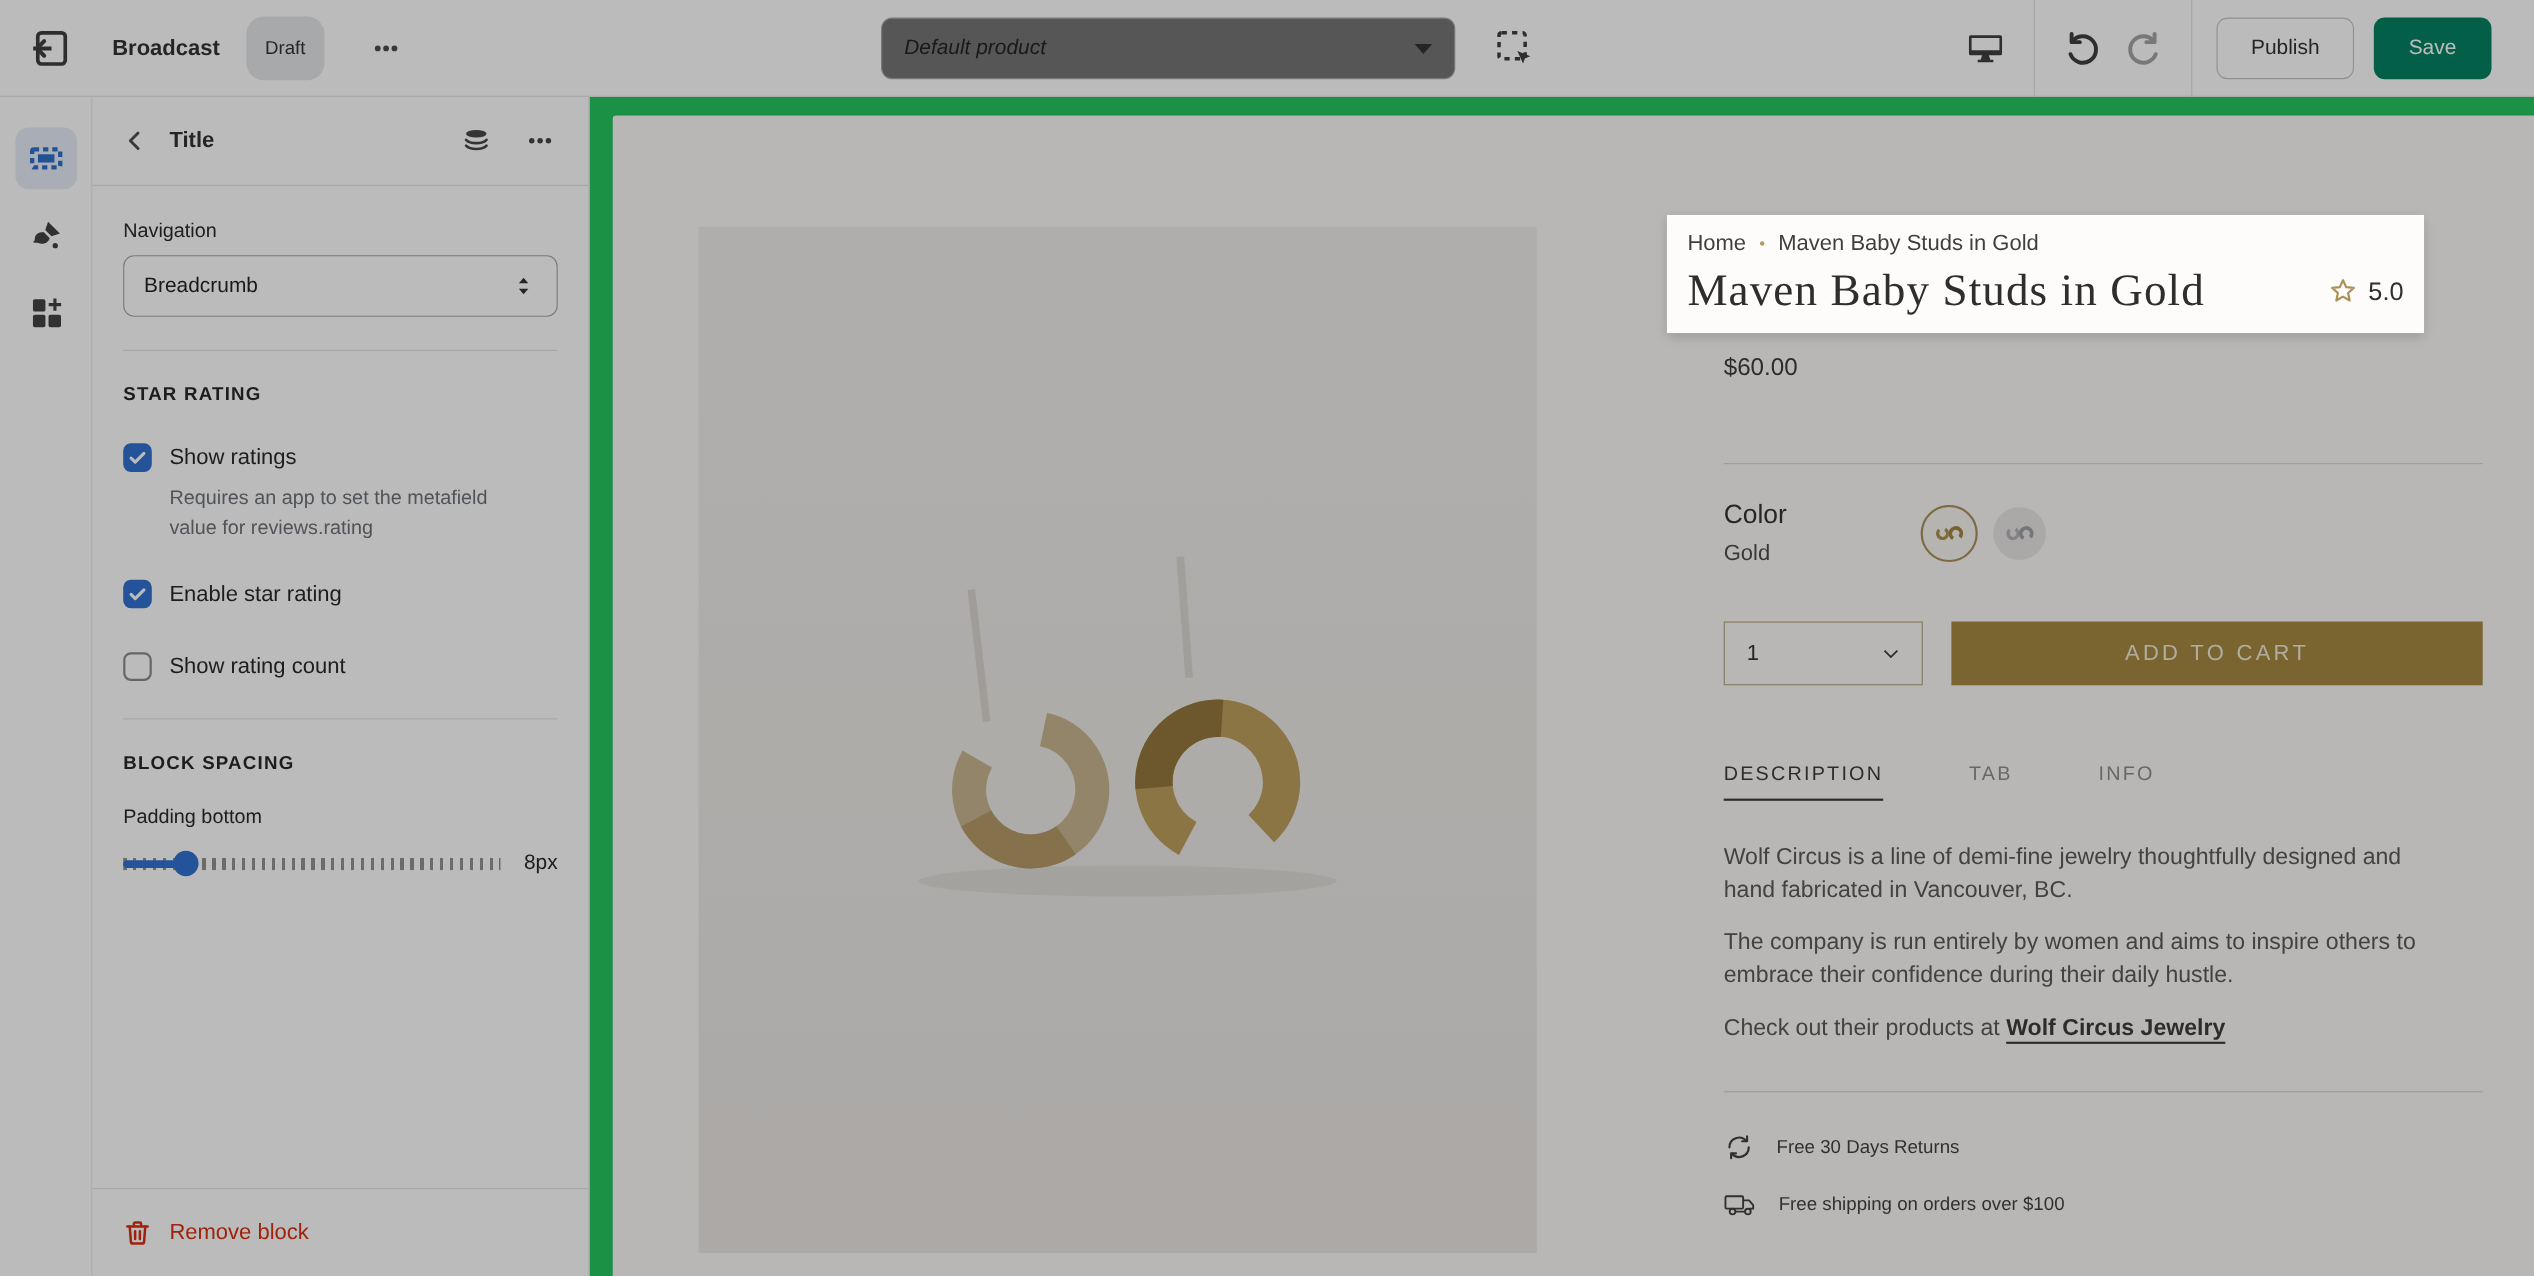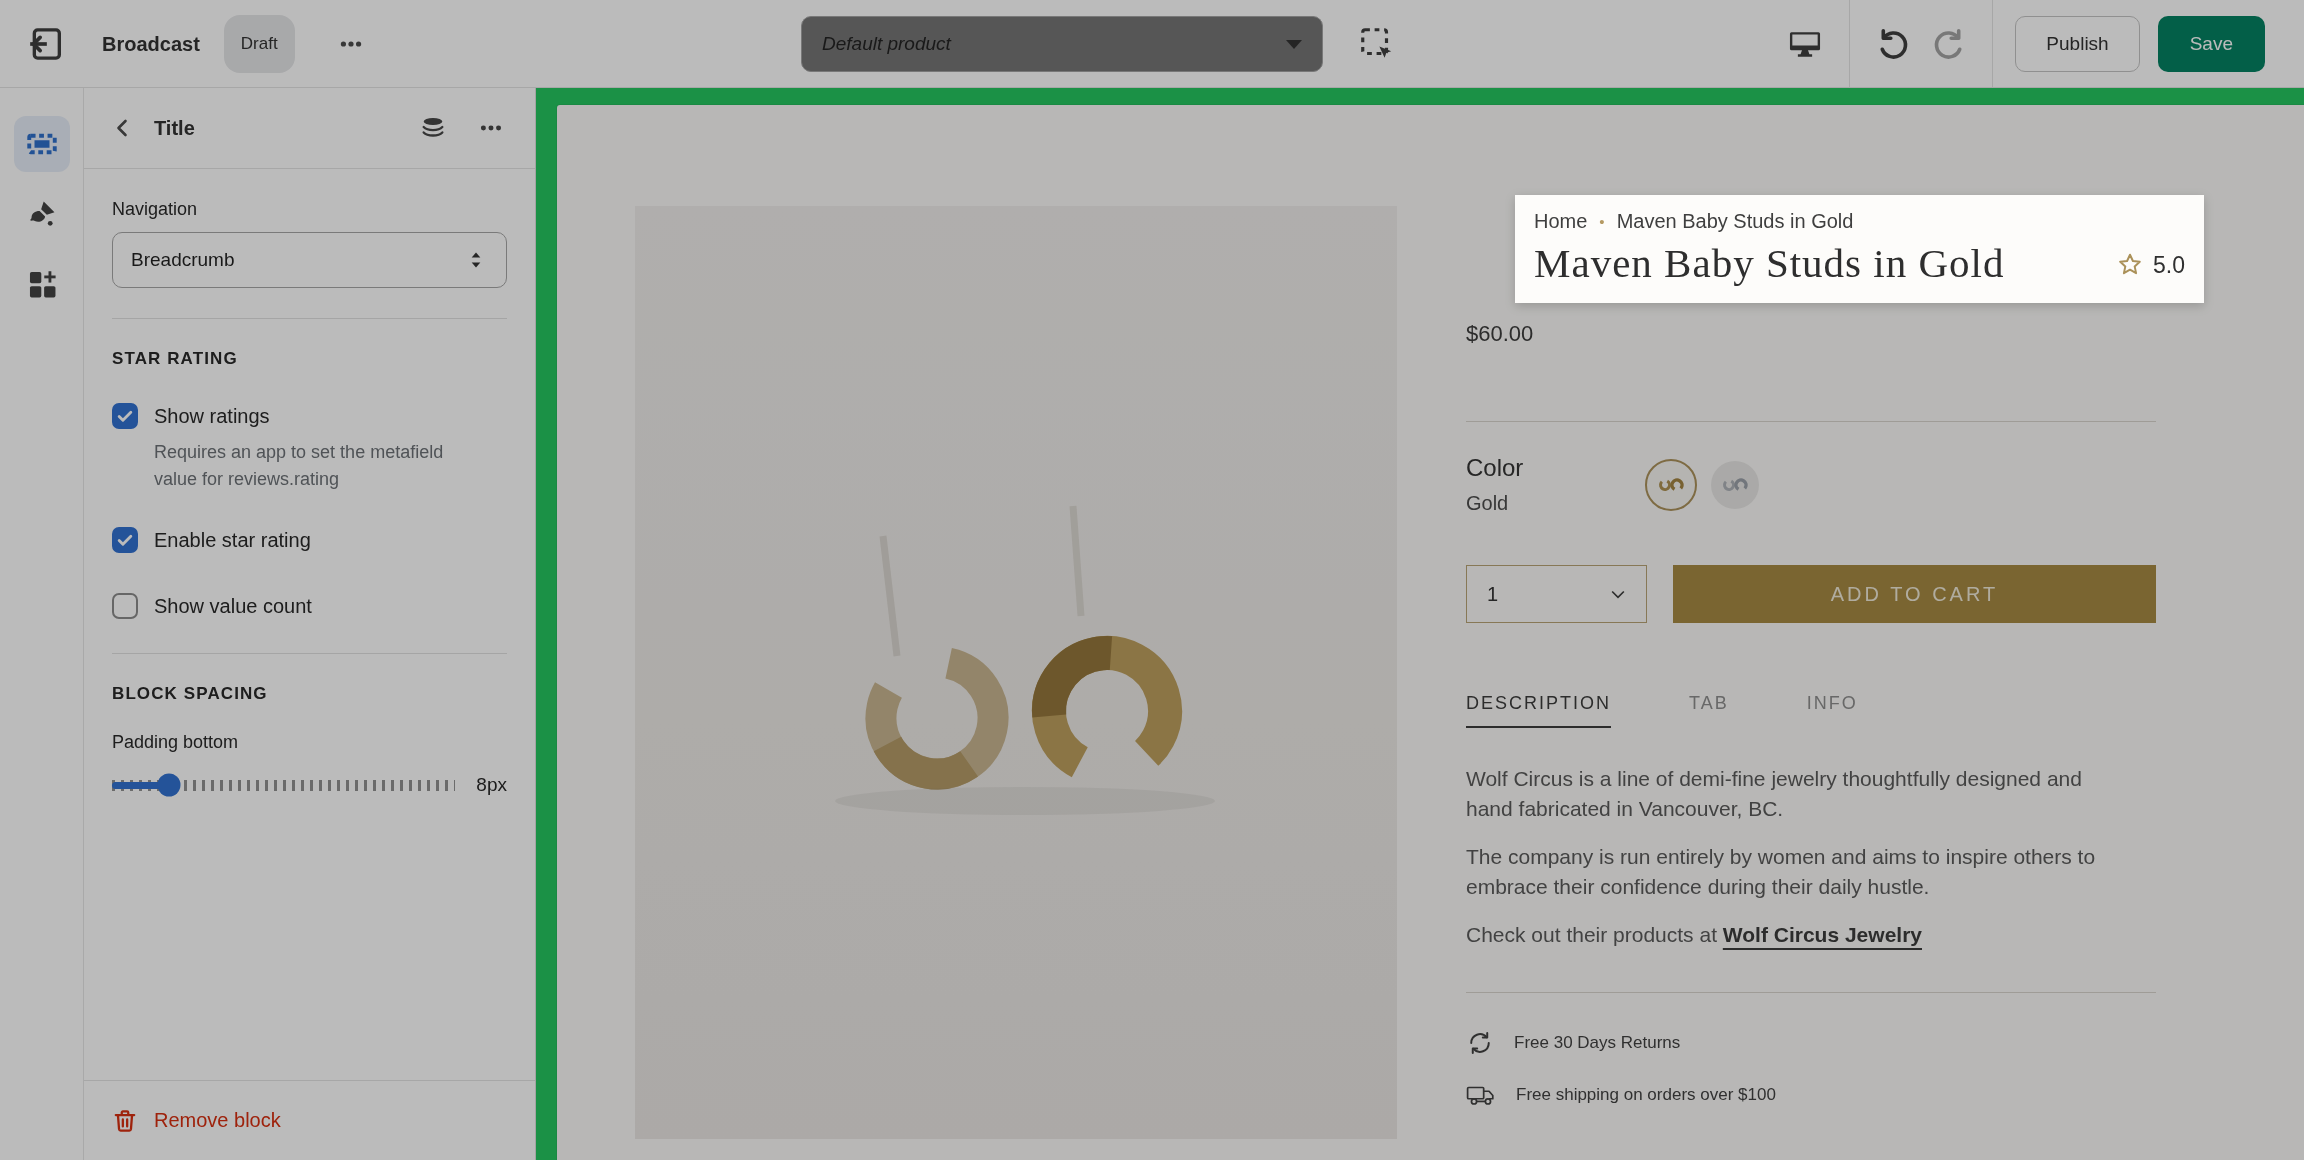--- a/index.html
+++ b/index.html
@@ -70,21 +70,21 @@
                 display:flex;align-items:center;padding:0 28px;}
   .remove-btn{display:flex;align-items:center;gap:16px;background:none;border:none;cursor:pointer;
               color:#d72c0d;font-size:20px;font-family:inherit;padding:0;}
 
   
   .canvas{position:absolute;left:536px;top:88px;right:0;bottom:0;background:#22c55e;}
   .page{position:absolute;left:21px;top:17px;right:0;bottom:0;background:#fbfaf8;
         box-shadow:0 0 0 1px rgba(0,0,0,0.05);border-top-left-radius:3px;}
   .product-image{position:absolute;left:78px;top:101px;width:762px;height:933px;
                  background:linear-gradient(180deg,#f0eeec 0%,#edeae7 55%,#eae7e4 100%);}
-  .col{position:absolute;left:909px;top:200px;width:690px;color:#565656;}
+  .col{position:absolute;left:1010px;top:200px;width:690px;color:#565656;}
   .price{font-size:22px;color:#3a3a3a;margin-top:16px;}
   .page-divider{border:none;border-top:1px solid #d8d4ce;margin:0;}
   .d1{margin-top:74px;}
   .color-row{display:flex;align-items:center;margin-top:32px;}
   .color-labels .opt-name{font-size:24px;color:#313131;}
   .color-labels .opt-value{font-size:20px;color:#4a4a4a;margin-top:10px;}
   .swatches{display:flex;align-items:center;margin-left:122px;gap:14px;}
   .swatch{width:52px;height:52px;border-radius:50%;display:flex;align-items:center;justify-content:center;cursor:pointer;border:none;}
   .swatch.selected{background:#f7f5f2;border:2px solid #ab9159;}
   .swatch.plain{width:48px;height:48px;background:#e8e7e5;}
@@ -291,21 +291,21 @@
               <path d="M5 12.5l4.5 4.5L19 7.5" stroke="#fff" stroke-width="3.4" fill="none" stroke-linecap="round" stroke-linejoin="round"></path>
             </svg>
         </span>
         <span class="check-label">Enable star rating</span>
       </div>
 
       <div class="check-row" style="margin-top:40px;">
         <span class="checkbox">
           
         </span>
-        <span class="check-label">Show value count</span>
+        <span class="check-label">Show rating count</span>
       </div>
     </div>
 
     <hr class="inset-divider" style="margin-top:34px;">
 
     <div class="section">
       <div class="sec-heading">BLOCK SPACING</div>
       <div class="field-label" style="margin-top:28px;">Padding bottom</div>
       <div class="slider-row">
         <div class="slider-track-area">

